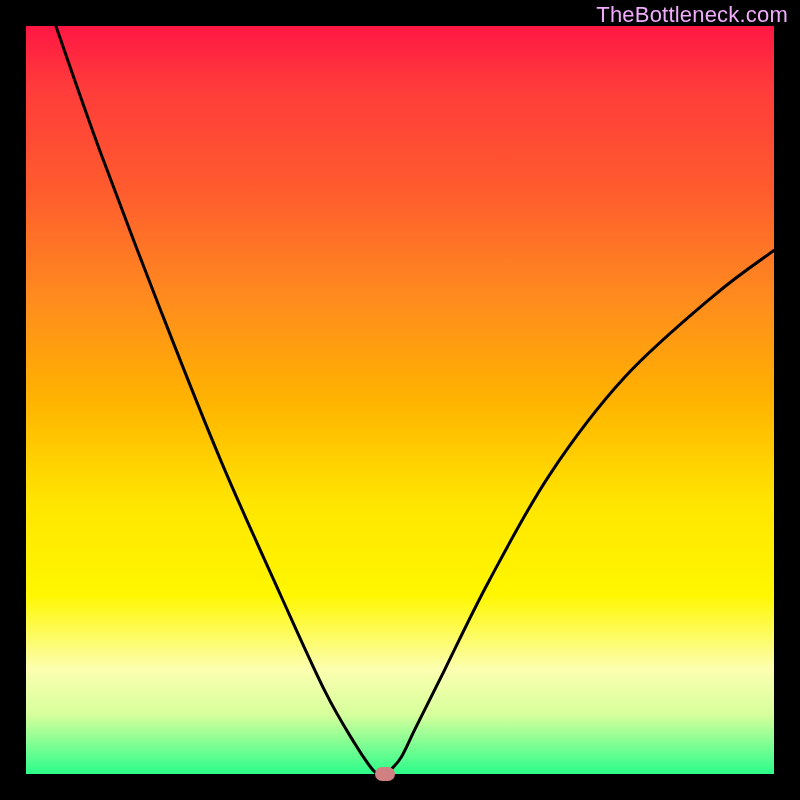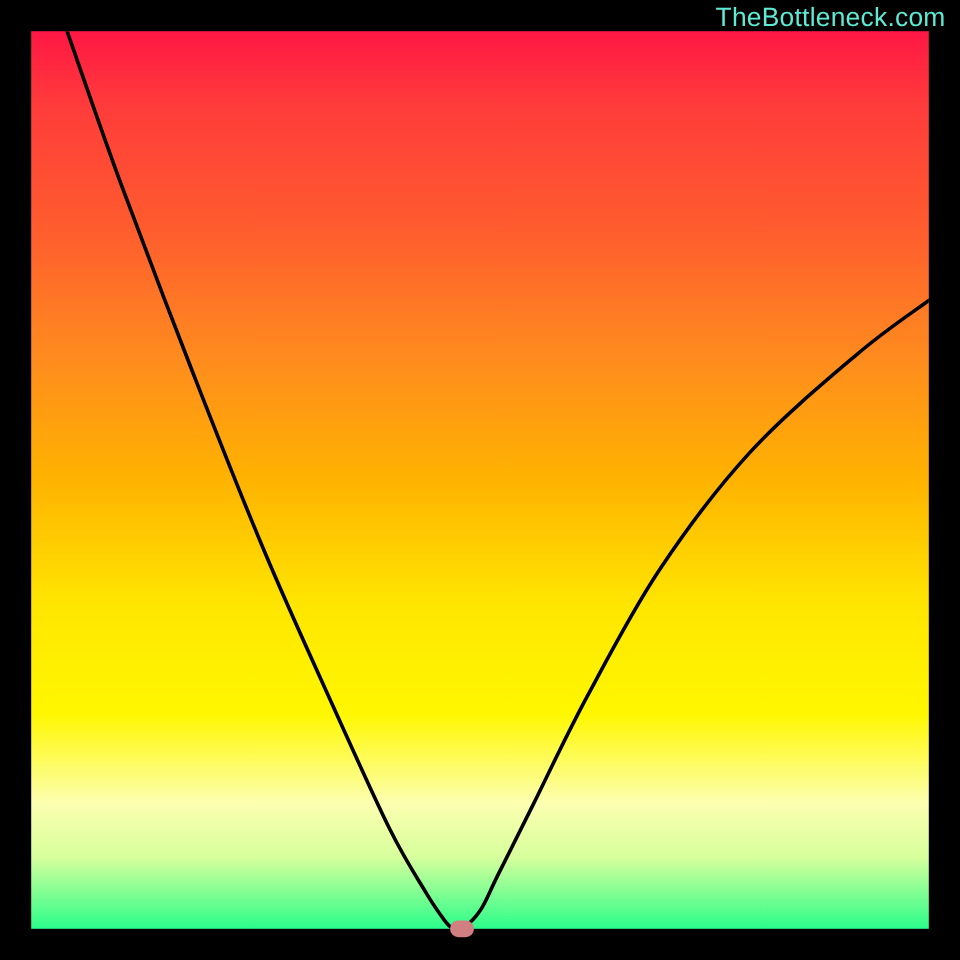--- a/index.html
+++ b/index.html
@@ -21,21 +21,21 @@
       #fcffb0 86%,
       #d7ff9c 92%,
       #2bfd8a 100%);
   }
   .watermark {
     position: absolute;
     top: 2px;
     right: 12px;
     font-family: Arial, Helvetica, sans-serif;
     font-size: 22px;
-    color: #5eead4;
+    color: #f0abfc;
     font-weight: 500;
     letter-spacing: 0.2px;
   }
   svg.curve {
     position: absolute;
     top: 0; left: 0;
     width: 100%; height: 100%;
   }
   .marker {
     position: absolute;

